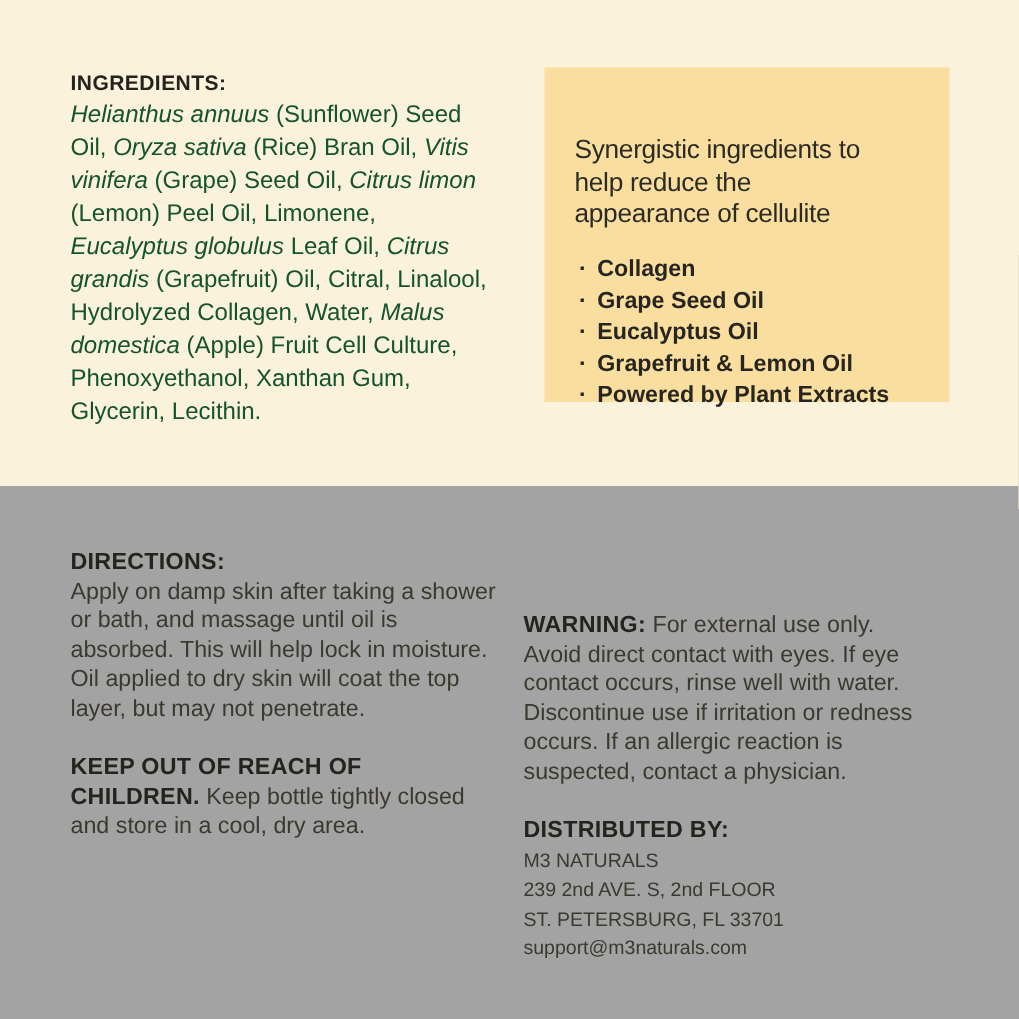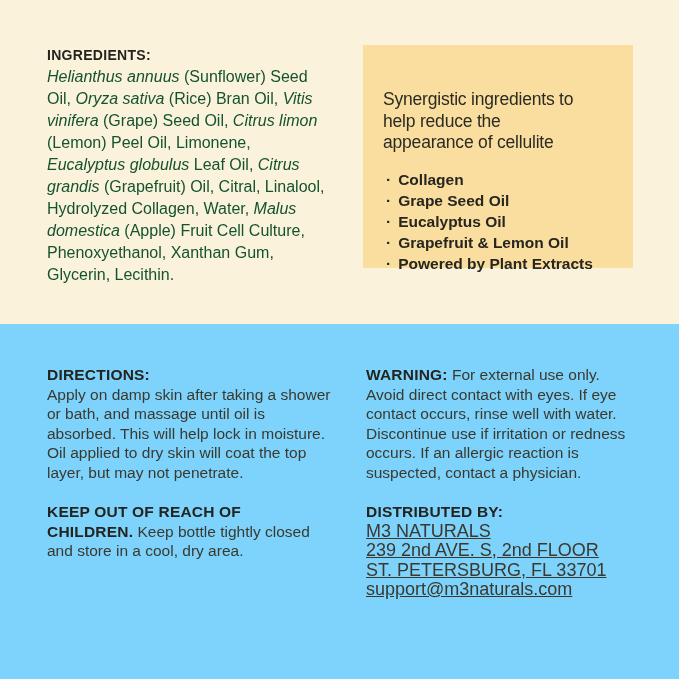--- a/index.html
+++ b/index.html
@@ -58,37 +58,37 @@
     color: #26251F;
   }
   .bullet-item .dot {
     margin-left: 3px;
     margin-right: 7px;
   }
   
   .bottom-section {
     position: absolute; left: 0; top: 324px;
     width: 679px; height: 355px;
-    background: #7dd3fc;
+    background: #a3a3a3;
   }
   .col { position: absolute; top: 41px; }
   .col-left  { left: 47px;  width: 284px; }
-  .col-right { left: 366px; width: 272px; }
+  .col-right { left: 349px; width: 272px; margin-top: 42px; }
   .para {
     font-size: 15.5px;
     line-height: 19.5px;
     color: #3B392F;
   }
   .para + .para { margin-top: 20px; }
   .para-heading {
     font-weight: bold;
     color: #24231E;
     letter-spacing: 0.2px;
   }
-  .addr-line { font-size: 18px; line-height: 19.5px; color: #3B392F; text-decoration: underline; }
+  .addr-line { font-size: 13px; line-height: 19.5px; color: #3B392F; }
 </style>
 </head>
 <body>
 
 <div class="page">
 
   <div class="top-section">
 
     <div class="ingredients-block">
       <div class="sec-heading">INGREDIENTS:</div>

